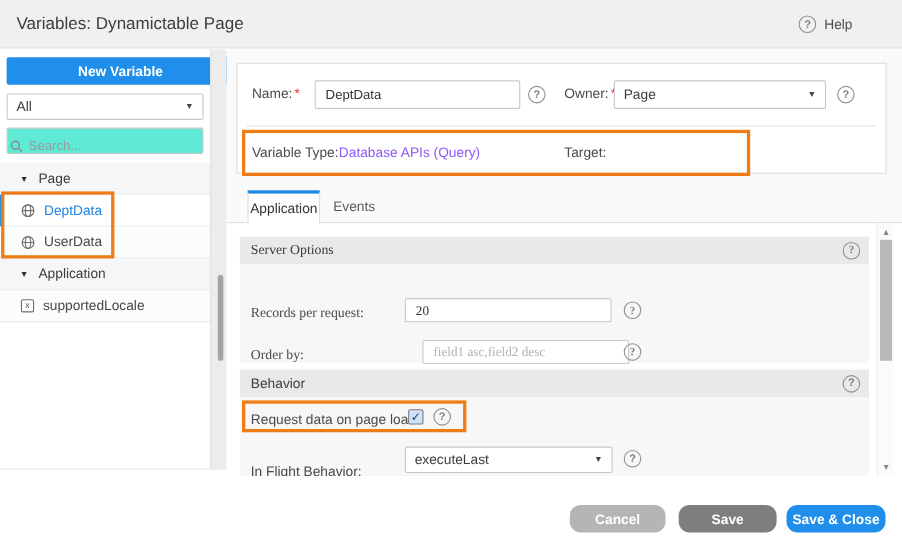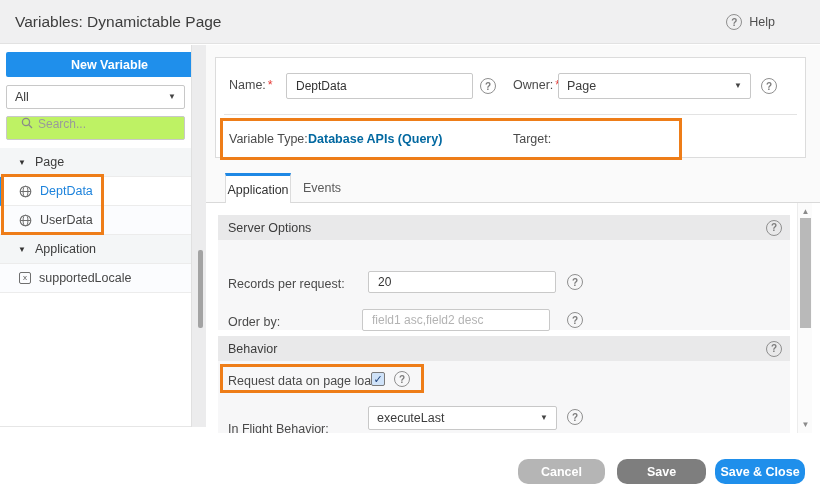--- a/index.html
+++ b/index.html
@@ -32,22 +32,22 @@
   }
   .select-box {
     position:absolute; background:#fff; border:1px solid #c8c8c8; border-radius:2px;
     display:flex; align-items:center; cursor:pointer; color:#3c3c3c;
   }
   .select-box .val { padding-left:8px; flex:1; overflow:hidden; white-space:nowrap; }
   .caret { font-size:8px; color:#444; padding-right:8px; line-height:1; }
   .sb-filter { left:6px; top:40px; width:179px; height:24px; }
   .sb-search {
     position:absolute; left:6px; top:71px; width:179px; height:24px;
-    border:1px solid #c8c8c8; border-radius:2px; background:#bef264;
-    display:flex; align-items:flex-start; gap:5px; padding-left:14px;
+    border:1px solid #c8c8c8; border-radius:2px; background:#5eead4;
+    display:flex; align-items:flex-end; gap:5px; padding-left:2px;
   }
   .sb-search input {
     border:none; outline:none; flex:1; font-family:inherit; font-size:12px; color:#333; background:transparent; min-width:0;
   }
   .sb-search input::placeholder { color:#9a9a9a; }
 
   .tree { position:absolute; left:0; top:103px; width:191px; }
   .tree-row { height:29px; display:flex; align-items:center; border-bottom:1px solid #ececec; cursor:pointer; }
   .tree-group { background:#f4f6f7; }
   .tree-group .tcaret { font-size:8px; color:#333; margin-left:18px; }
@@ -73,21 +73,21 @@
 
   .top-card { left:215px; top:57px; width:591px; height:101px; background:#fff; border:1px solid #dcdcdc; }
   .field-label { color:#4a4a4a; }
   .req { color:#e53935; margin-left:2px; }
   .text-input {
     position:absolute; border:1px solid #c9c9c9; border-radius:2px; background:#fff;
     font-family:inherit; font-size:12px; color:#333; padding:0 9px; outline:none;
   }
   .text-input::placeholder { color:#b3b3b3; }
   .card-divider { position:absolute; left:8px; right:8px; top:56px; border-top:1px solid #e3e3e3; }
-  .vt-value { font-weight:bold; color:#0369a1; }
+  .vt-value { font-weight:normal; color:#8b5cf6; }
 
   
   .tabbar { left:206px; top:173px; width:614px; height:30px; border-bottom:1px solid #d9d9d9; }
   .tab {
     position:absolute; top:0; height:30px; display:flex; align-items:center; justify-content:center; cursor:pointer;
   }
   .tab-active {
     left:19px; width:66px; background:#fff; color:#333;
     border-left:1px solid #dcdcdc; border-right:1px solid #dcdcdc; border-top:3px solid #1e88e5;
     height:31px; top:0;
@@ -230,33 +230,33 @@
     <div class="tab tab-active">
       <span>Application</span>
     </div>
     <div class="tab tab-plain">
       <span>Events</span>
     </div>
   </div>
 
   <div class="abs content">
 
-    <div class="section" style="top:12px;">
+    <div class="section" style="top:12px;font-family:Liberation Serif, serif;">
       <div class="section-header">
         <span>Server Options</span>
         <span class="sp"></span>
         <span class="help-circle">?</span>
       </div>
       <div class="section-body" style="height:90px;">
         <span class="prop-label" style="top:37px;">Records per request:</span>
         <input class="text-input" style="left: 150px; top: 31px; width: 188px; height: 22px;" type="text" value="20">
         <span class="help-circle abs" style="left:349px; top:34px;">?</span>
 
         <span class="prop-label" style="top:75px;">Order by:</span>
-        <input class="text-input" style="left: 144px; top: 69px; width: 188px; height: 22px;" type="text" placeholder="field1 asc,field2 desc">
+        <input class="text-input" style="left: 166px; top: 69px; width: 188px; height: 22px;" type="text" placeholder="field1 asc,field2 desc">
         <span class="help-circle abs" style="left:349px; top:72px;">?</span>
       </div>
     </div>
 
     <div class="section" style="top:133px;">
       <div class="section-header">
         <span>Behavior</span>
         <span class="sp"></span>
         <span class="help-circle">?</span>
       </div>

